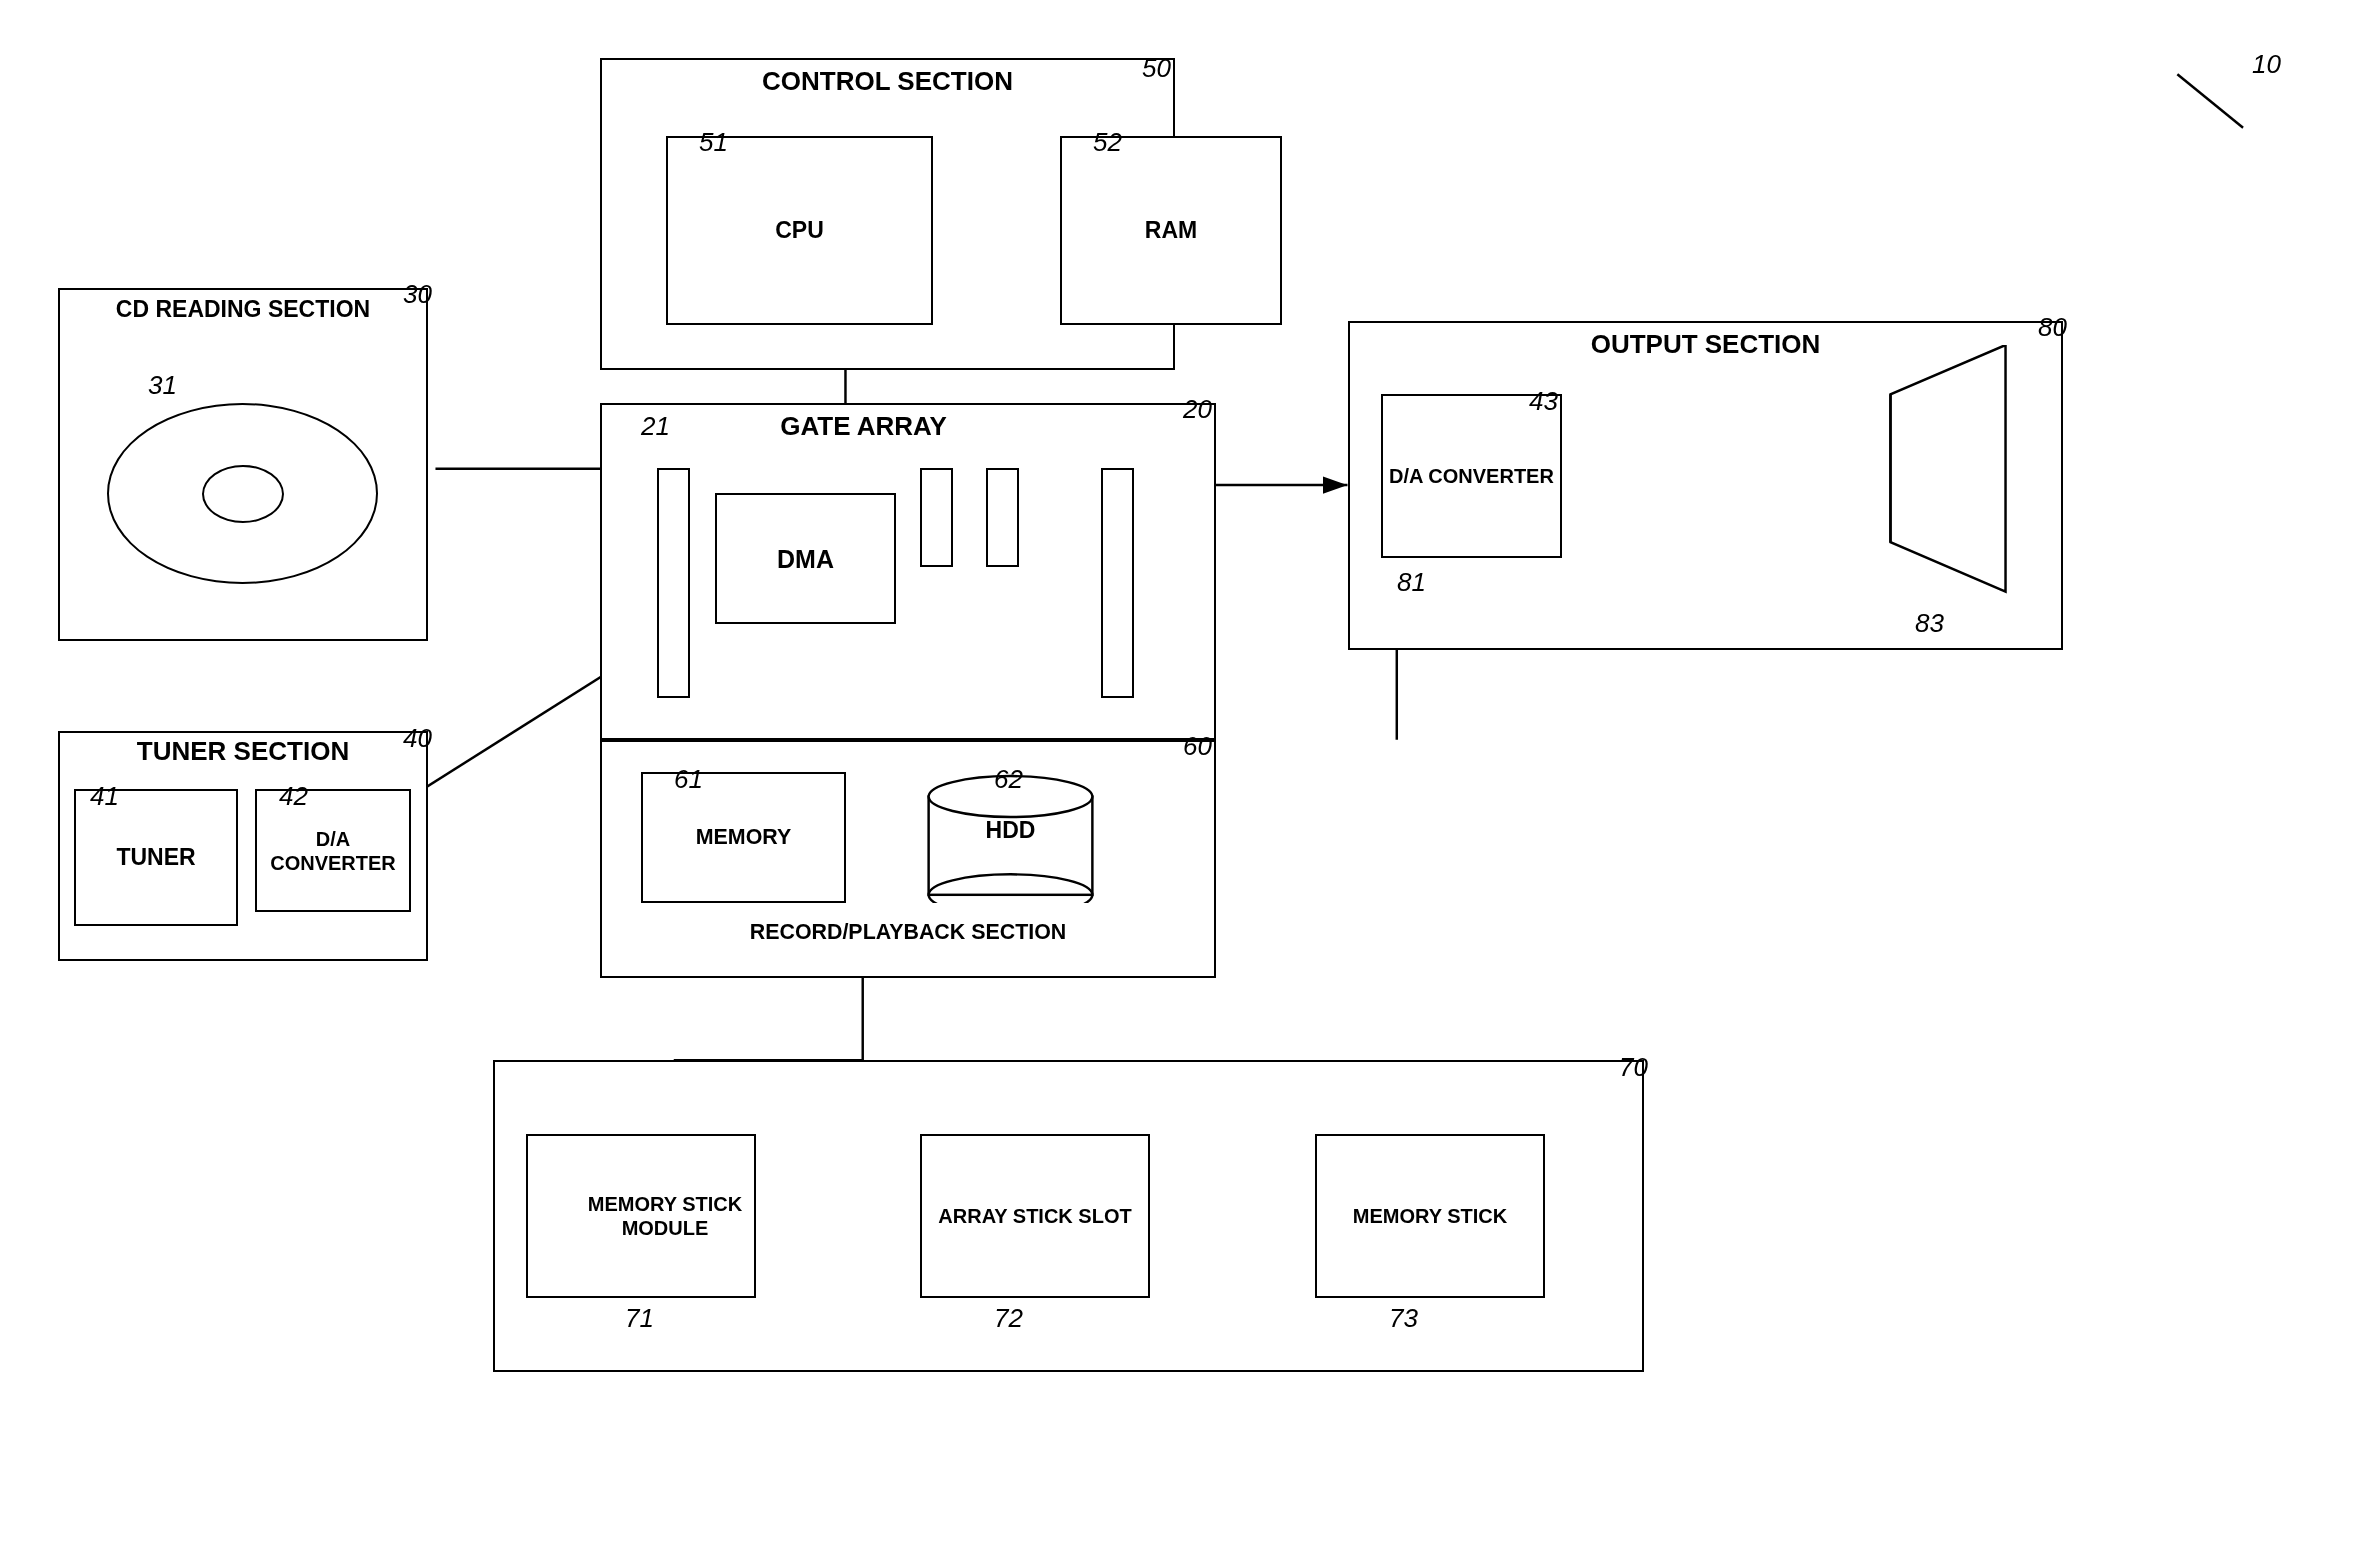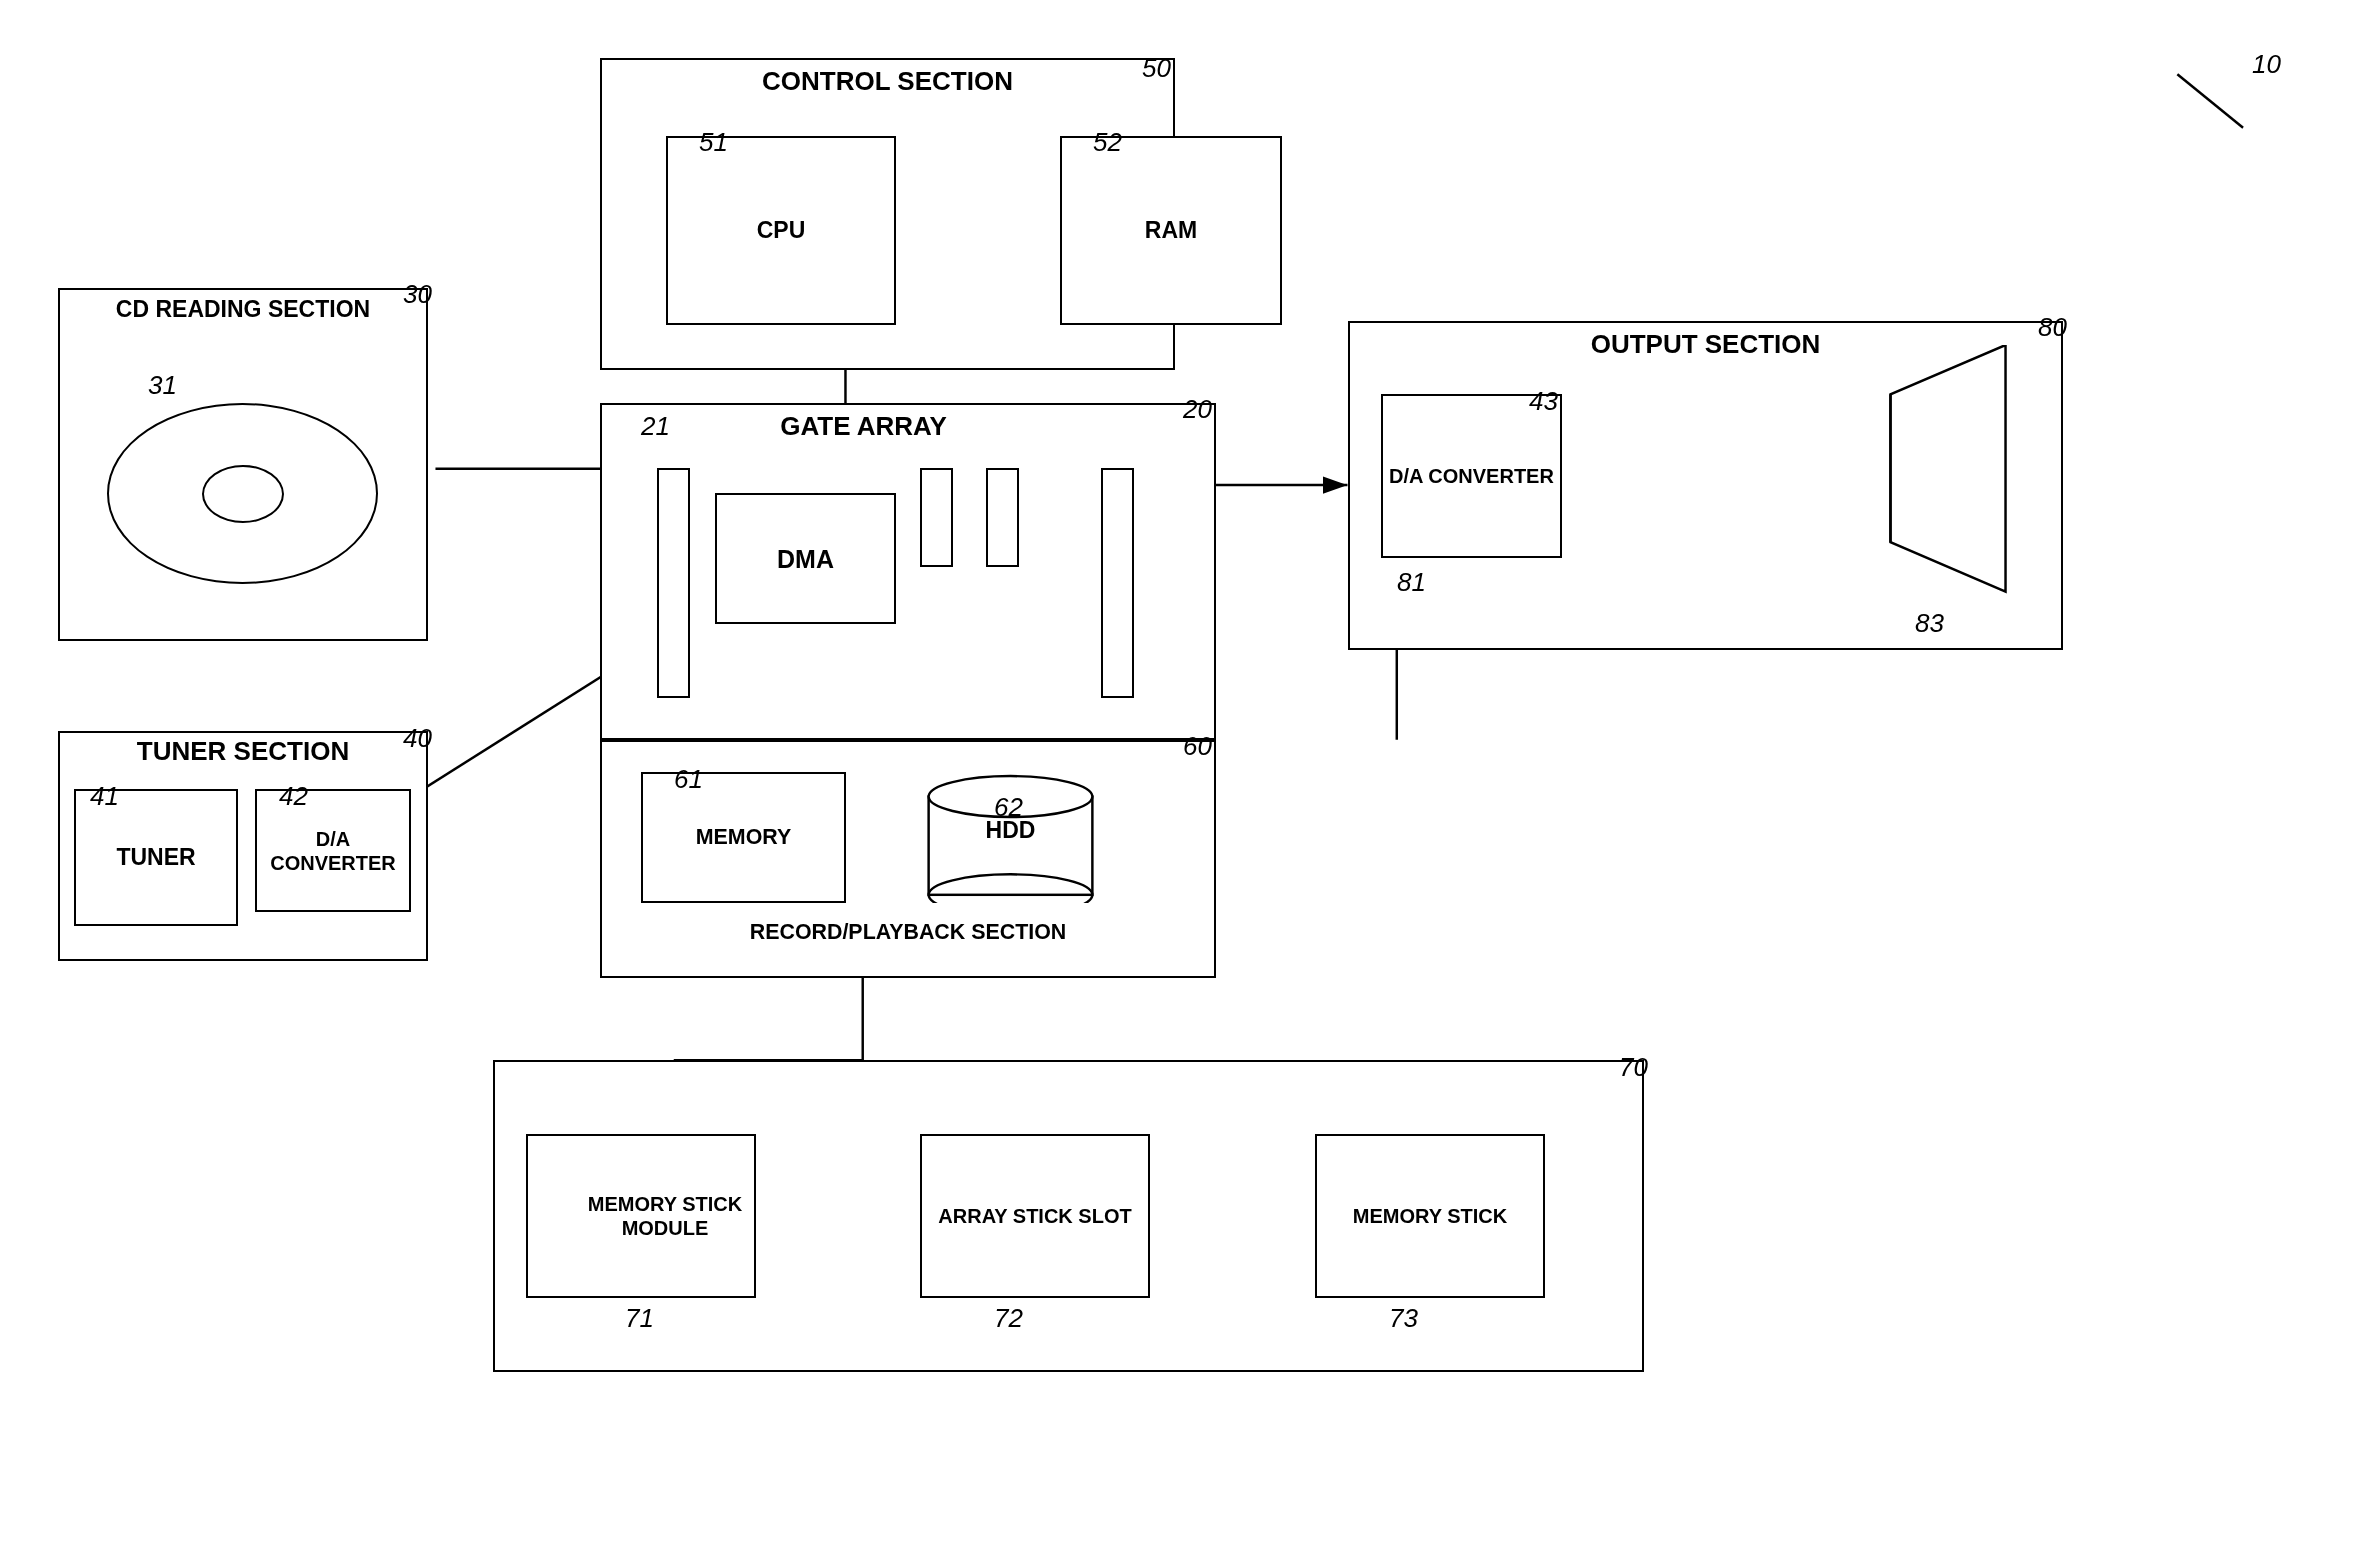--- a/index.html
+++ b/index.html
@@ -132,21 +132,21 @@
     <line x1="2650" y1="90" x2="2730" y2="155" stroke="#000" stroke-width="3"></line>
   </svg>
 
   <div class="label-ref" style="left:2252px; top:49px;">10</div>
 
   <div class="box-outer" style="left:600px; top:58px; width:575px; height:312px;">
   </div>
   <div class="label-title" style="left:600px; top:66px; width:575px;">CONTROL SECTION</div>
   <div class="label-ref" style="left:1142px; top:53px;">50</div>
 
-  <div class="box" style="left:666px; top:136px; width:230px; height:189px;">CPU</div>
+  <div class="box" style="left:666px; top:136px; width:267px; height:189px;">CPU</div>
   <div class="label-ref" style="left:699px; top:127px;">51</div>
 
   <div class="box" style="left:1060px; top:136px; width:222px; height:189px;">RAM</div>
   <div class="label-ref" style="left:1093px; top:127px;">52</div>
 
   <div class="box-outer" style="left:600px; top:403px; width:616px; height:337px;">
   </div>
   <div class="label-ref" style="left:1183px; top:394px;">20</div>
   <div class="label-ref" style="left:641px; top:411px;">21</div>
   <div class="label-title" style="left:699px; top:411px; width:329px;">GATE ARRAY</div>
@@ -194,21 +194,21 @@
     <svg width="181" height="131" viewBox="0 0 220 160">
 
       <rect x="10" y="30" width="200" height="120" fill="white" stroke="#000" stroke-width="3"></rect>
 
       <ellipse cx="110" cy="30" rx="100" ry="25" fill="white" stroke="#000" stroke-width="3"></ellipse>
 
       <ellipse cx="110" cy="150" rx="100" ry="25" fill="none" stroke="#000" stroke-width="3"></ellipse>
     </svg>
     <div style="position:absolute; top:45px; left:0; width:181px; text-align:center; font-size:23px; font-weight:bold;">HDD</div>
   </div>
-  <div class="label-ref" style="left:994px; top:764px;margin-top:28px;">62</div>
+  <div class="label-ref" style="left:994px; top:764px;">62</div>
 
   <div class="box-outer" style="left:1348px; top:321px; width:715px; height:329px;">
   </div>
   <div class="label-ref" style="left:2038px; top:312px;">80</div>
   <div class="label-title" style="left:1348px; top:329px; width:715px;">OUTPUT SECTION</div>
 
   <div class="box" style="left:1381px; top:394px; width:181px; height:164px; font-size:20px;">D/A
 CONVERTER</div>
   <div class="label-ref" style="left:1529px; top:386px;">43</div>
   <div class="label-ref" style="left:1397px; top:567px;">81</div>

